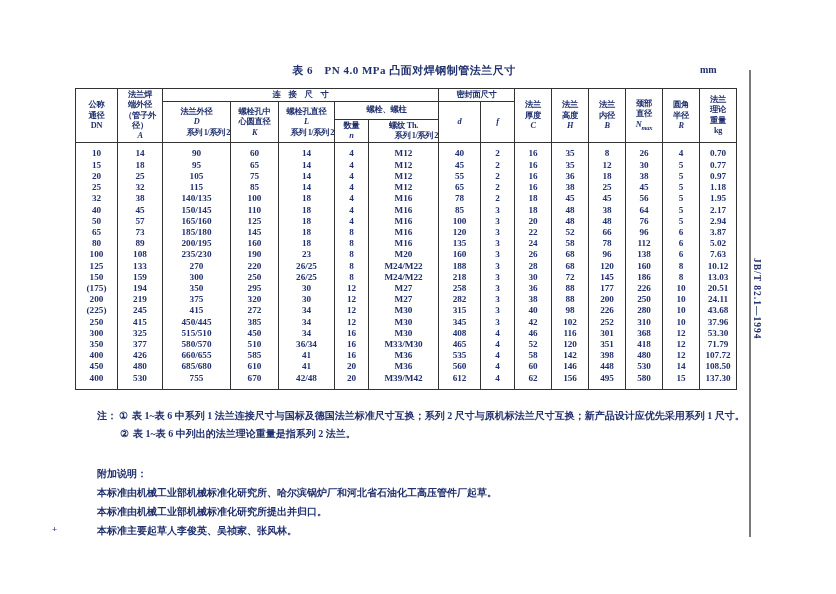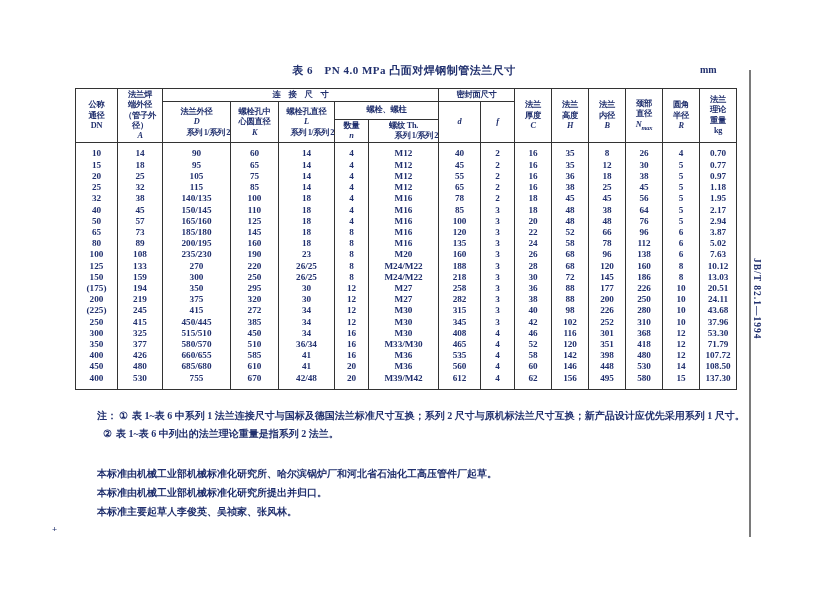--- a/index.html
+++ b/index.html
@@ -35,21 +35,21 @@
   table.flange tbody tr:first-child td{padding-top:5px;}
   table.flange tbody tr:last-child td{padding-bottom:5px;}
   .pre{white-space:pre-line;display:block;}
   .sym{display:block;font-style:italic;font-weight:bold;}
   .sym sub{font-size:6.5px;font-style:italic;}
   .upr{display:block;font-style:normal;}
   th .series{display:block;letter-spacing:-0.5px;text-align:right;}
   .notes{position:absolute;left:97px;top:407px;width:660px;font-size:10px;font-weight:bold;line-height:18px;}
   .note-row{white-space:nowrap;}
   .note-row .num{margin:0 4px 0 2px;}
-  .note-row2{margin-left:4px;}
+  .note-row2{margin-left:21px;}
   .appendix{position:absolute;left:97px;top:464px;width:640px;font-size:10px;font-weight:bold;line-height:19px;}
   .appendix .ap-line{white-space:nowrap;}
   .vrule{position:absolute;left:749px;top:70px;width:2px;height:467px;background:#7a7a7a;}
   .side-label{
     position:absolute;left:752px;top:258px;height:100px;
     writing-mode:vertical-rl;text-orientation:mixed;
     font-size:9.5px;font-weight:bold;letter-spacing:1px;
   }
   .stray{position:absolute;left:52px;top:524px;font-size:9px;font-weight:bold;color:#21306e;}
 </style>
@@ -525,20 +525,21 @@
   <div class="notes">
     <div class="note-row">
       <span>注：</span><span class="num">①</span><span>表 1~表 6 中系列 1 法兰连接尺寸与国标及德国法兰标准尺寸互换；系列 2 尺寸与原机标法兰尺寸互换；新产品设计应优先采用系列 1 尺寸。</span>
     </div>
     <div class="note-row note-row2">
       <span class="num">②</span><span>表 1~表 6 中列出的法兰理论重量是指系列 2 法兰。</span>
     </div>
   </div>
 
   <div class="appendix">
+    <div class="ap-line">附加说明：</div>
     <div class="ap-line">本标准由机械工业部机械标准化研究所、哈尔滨锅炉厂和河北省石油化工高压管件厂起草。</div>
     <div class="ap-line">本标准由机械工业部机械标准化研究所提出并归口。</div>
     <div class="ap-line">本标准主要起草人李俊英、吴祯家、张风林。</div>
   </div>
 
   <div class="vrule"></div>
   <div class="side-label">JB/T 82.1—1994</div>
   <div class="stray">+</div>
 
 </div>

